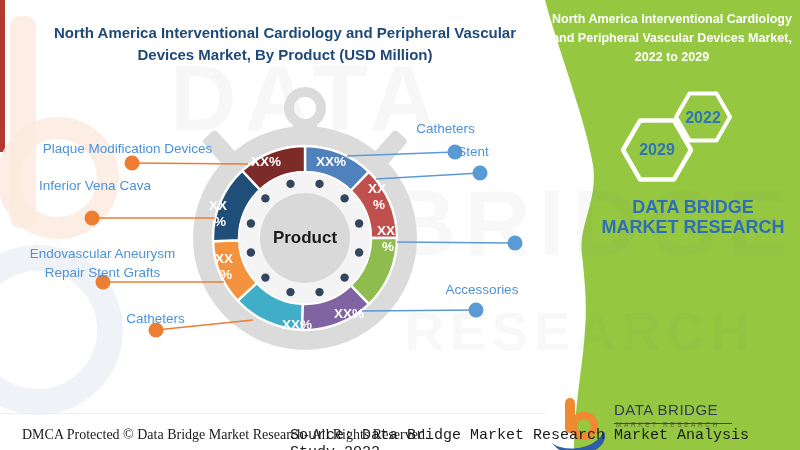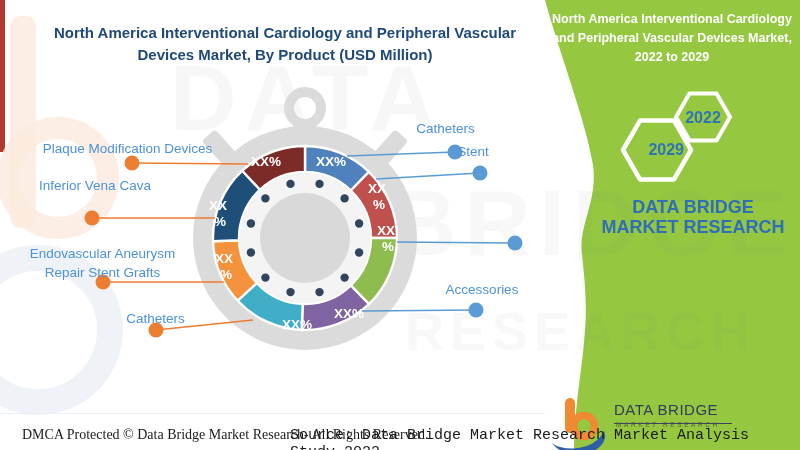--- a/index.html
+++ b/index.html
@@ -9,21 +9,21 @@
   #scene{position:absolute;left:0;top:0;z-index:1;}
   .txt{position:absolute;z-index:5;}
   #main-title{left:30px;top:22px;width:510px;text-align:center;color:#1F4978;
               font-size:15px;font-weight:700;line-height:22px;}
   #panel-title{left:552px;top:10px;width:240px;text-align:center;color:#ffffff;
                font-size:12.5px;font-weight:700;line-height:19px;}
   #brand-text{left:598px;top:197px;width:190px;text-align:center;color:#2E6FB7;
               font-size:18px;font-weight:700;line-height:20px;}
   .year{position:absolute;z-index:5;text-align:center;color:#2E75B6;font-weight:700;}
   #year-2022{left:678px;top:109px;width:50px;font-size:16px;}
-  #year-2029{left:630px;top:141px;width:54px;font-size:16px;text-align:right;}
+  #year-2029{left:630px;top:141px;width:54px;font-size:16px;}
   #center-label{left:255px;top:228px;width:100px;text-align:center;color:#1a1a1a;
                 font-size:17px;font-weight:700;}
   .clabel{position:absolute;z-index:5;color:#4D92D8;font-size:13.5px;line-height:19px;
           text-align:center;font-weight:400;}
   #footer-left{left:22px;top:427px;color:#1b1b1b;font-size:14px;
                font-family:"Liberation Serif","DejaVu Serif",serif;}
   #footer-right{left:290px;top:427px;color:#1b1b1b;font-size:15px;
                 font-family:Liberation Mono, monospace;}
   #footer-line{position:absolute;left:0;top:413px;width:545px;height:1px;
                background:#EAEFF5;z-index:4;}
@@ -104,20 +104,21 @@
         <rect x="565" y="398" width="10" height="35" rx="5" fill="#EF8A33"></rect>
         <circle cx="584" cy="426" r="10.5" fill="none" stroke="#EF8A33" stroke-width="7.5"></circle>
       </g>
     </svg>
 
   <div class="txt" id="main-title">North America Interventional Cardiology and Peripheral Vascular Devices Market, By Product (USD Million)</div>
   <div class="txt" id="panel-title">North America Interventional Cardiology and Peripheral Vascular Devices Market, 2022 to 2029</div>
   <div class="year" id="year-2022">2022</div>
   <div class="year" id="year-2029">2029</div>
   <div class="txt" id="brand-text">DATA BRIDGE MARKET RESEARCH</div>
+  <div class="txt" id="center-label">Product</div>
 
   <div id="callout-labels">
       <div class="clabel" style="left: 35px; top: 139px; width: 185px;">
         <div>Plaque Modification Devices</div>
       </div>
       <div class="clabel" style="left: 20px; top: 176px; width: 150px;">
         <div>Inferior Vena Cava</div>
       </div>
       <div class="clabel" style="left: 15px; top: 244px; width: 175px;">
         <div>Endovascular Aneurysm</div>

